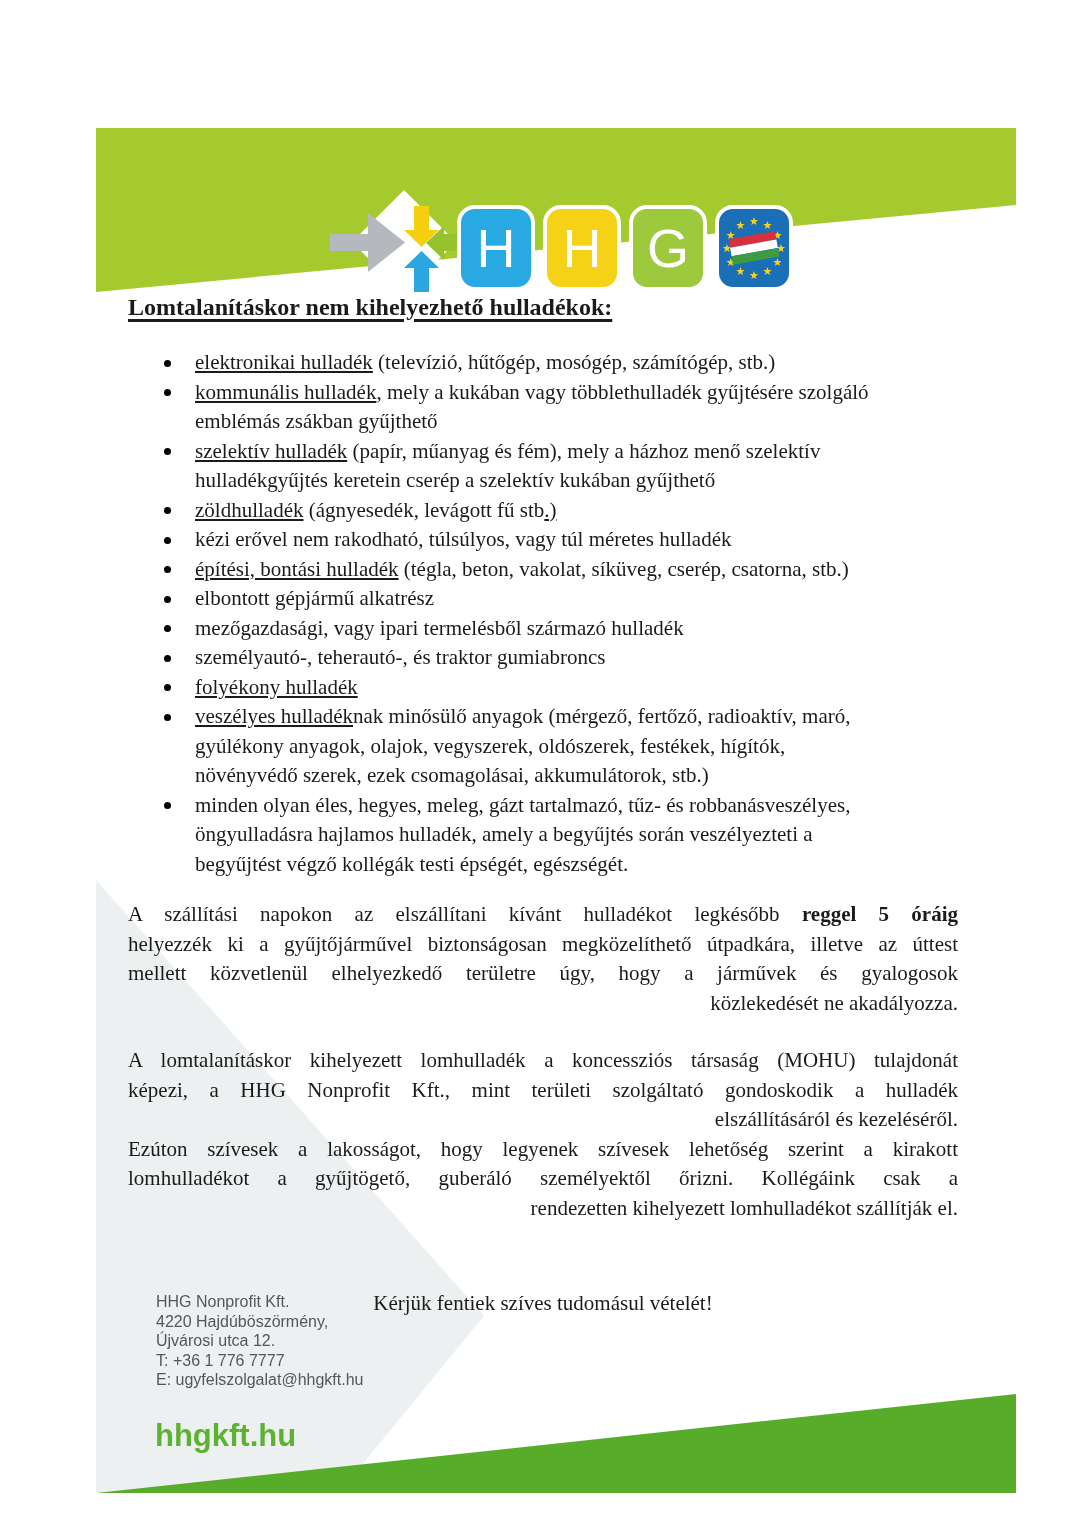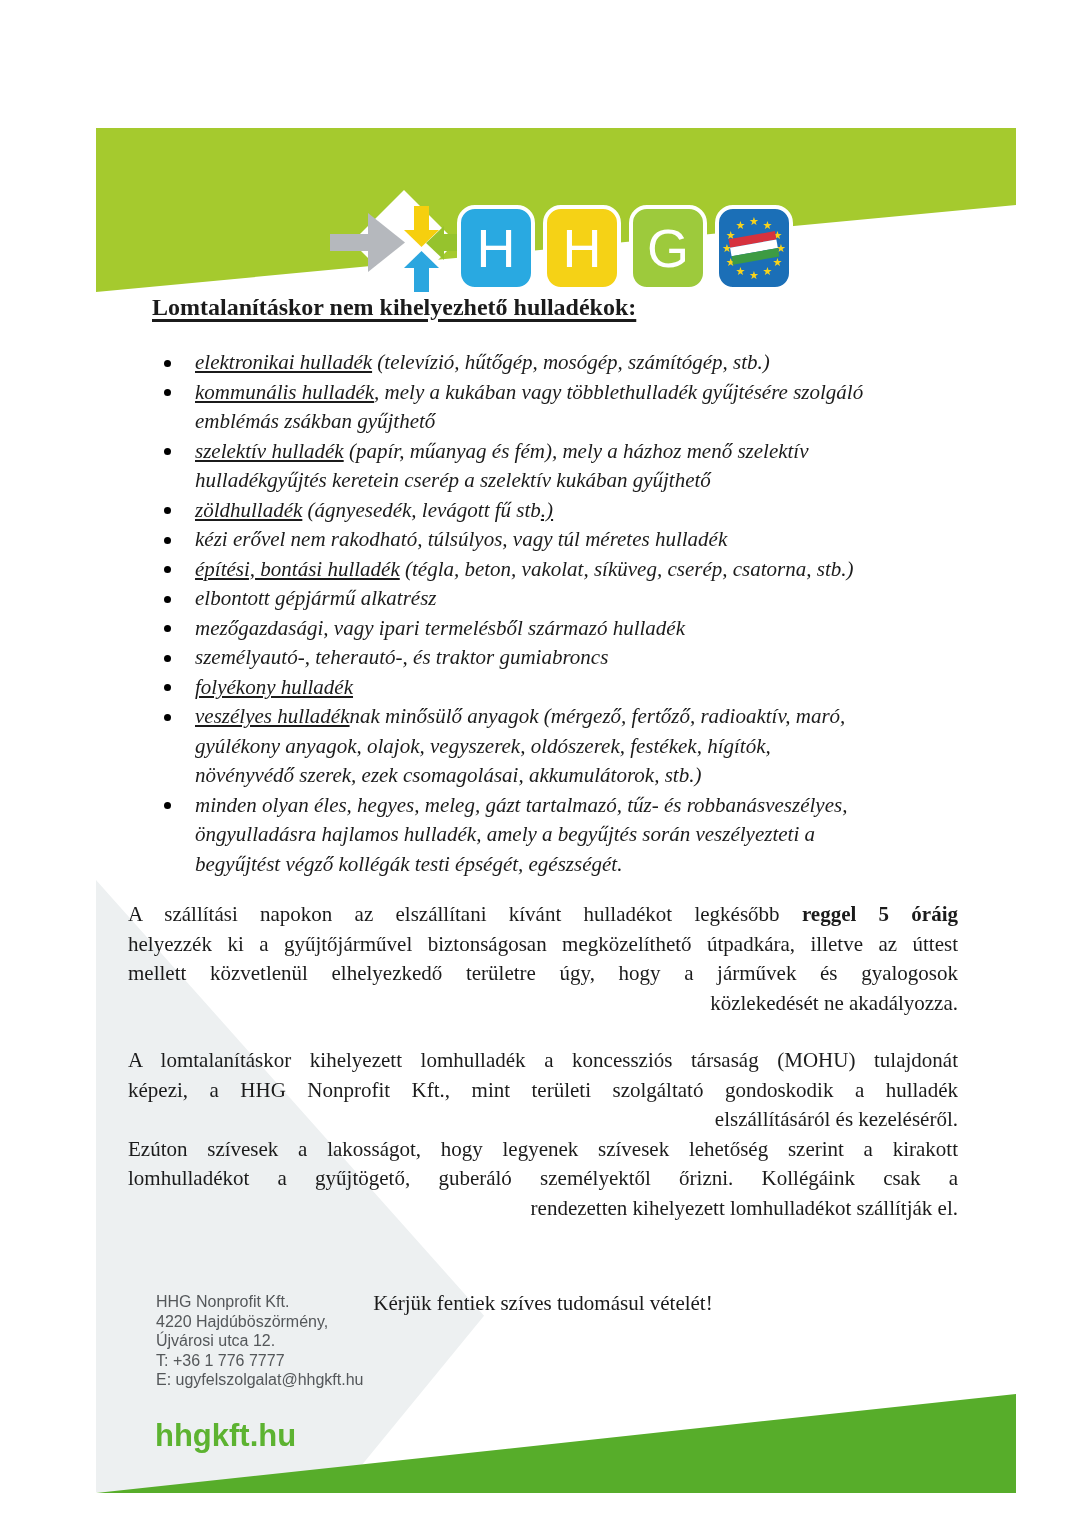--- a/index.html
+++ b/index.html
@@ -22,24 +22,24 @@
       font-family:"Liberation Sans",sans-serif;font-weight:normal;font-size:54px;
       color:#fff;line-height:1;}
   .sq-blue{background:#29a9e1;}
   .sq-yellow{background:#f5d216;}
   .sq-green{background:#9dca3c;}
   .sq-eu{background:#1b6fb7;padding:0;overflow:hidden;}
 
   
   .doc-heading{position:absolute;left:128px;top:292px;z-index:4;
                font-size:24px;font-weight:bold;line-height:30px;
-               text-decoration:underline;text-decoration-thickness:2.5px;text-underline-offset:4px;margin-left:24px;}
+               text-decoration:underline;text-decoration-thickness:2.5px;text-underline-offset:4px;}
   .waste-list{position:absolute;left:161px;top:348px;width:805px;margin:0;padding:0;
               list-style:none;font-size:21px;line-height:29.5px;z-index:4;}
-  .waste-list li{position:relative;padding-left:34px;margin:0;font-style:italic;}
+  .waste-list li{position:relative;padding-left:34px;margin:0;}
   .waste-list li::before{content:"";position:absolute;left:3px;top:11.5px;width:7px;height:7px;
                          border-radius:50%;background:#000;}
   .u{text-decoration:underline;text-decoration-thickness:1.5px;text-underline-offset:2px;}
   .para{position:absolute;left:128px;width:830px;font-size:21px;line-height:29.5px;z-index:4;}
   .jline{display:block;text-align:justify;text-align-last:justify;}
   .jlast{display:block;text-align:right;}
 
   
   .footer-contact{position:absolute;left:156px;top:1292px;z-index:4;
                   font-family:"Liberation Sans",sans-serif;font-size:16px;line-height:19.5px;

